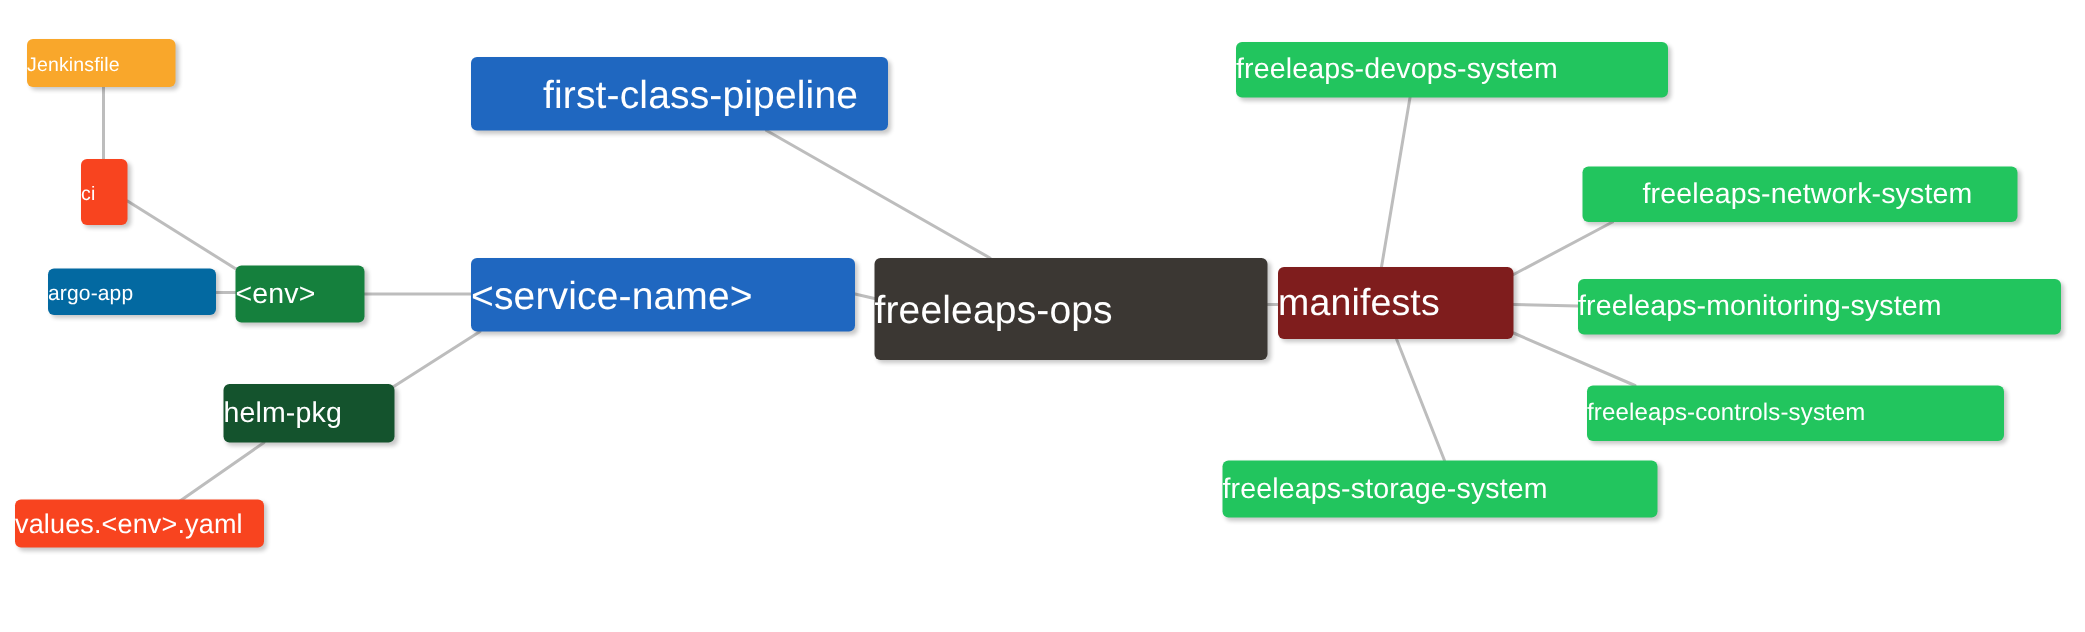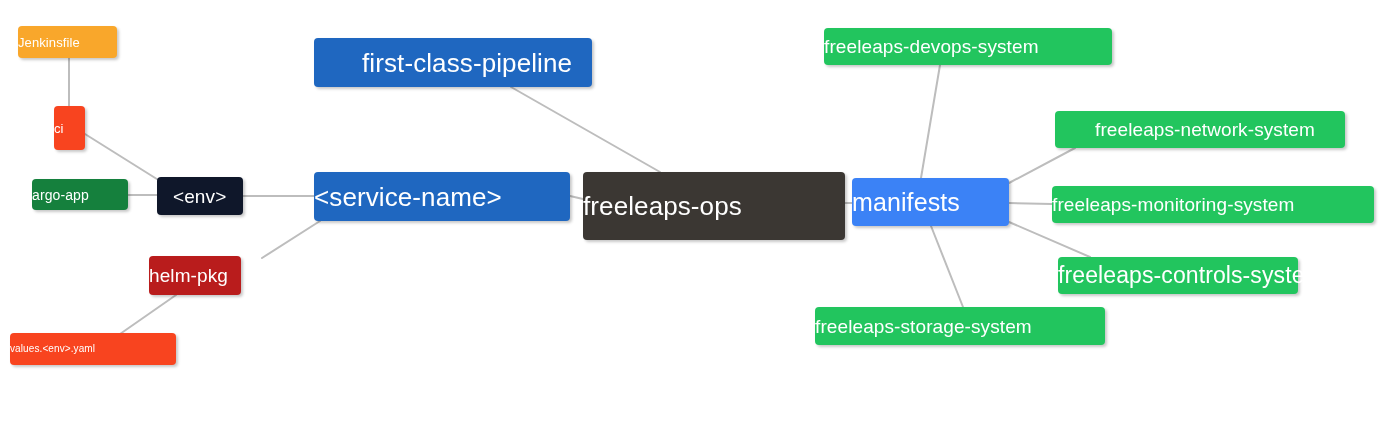--- a/index.html
+++ b/index.html
@@ -61,53 +61,53 @@
       <line x1="1009" y1="222" x2="1090" y2="257" stroke="#bdbdbd" stroke-width="2" stroke-linecap="round"></line>
       <line x1="931" y1="226" x2="963" y2="307" stroke="#bdbdbd" stroke-width="2" stroke-linecap="round"></line>
     </svg>
   <div id="nodes">
       <div class="node" style="left: 18px; top: 26px; width: 99px; height: 32px; background: rgb(249, 167, 43); font-size: 13px;">
         <span class="node-label">Jenkinsfile</span>
       </div>
       <div class="node" style="left: 54px; top: 106px; width: 31px; height: 44px; background: rgb(248, 68, 31); font-size: 13px;">
         <span class="node-label">ci</span>
       </div>
-      <div class="node" style="left: 32px; top: 179px; width: 96px; height: 31px; background: #15803d; font-size: 14px;">
+      <div class="node" style="left: 32px; top: 179px; width: 112px; height: 31px; background: #0369a1; font-size: 14px;">
         <span class="node-label">argo-app</span>
       </div>
-      <div class="node" style="left: 157px; top: 177px; width: 86px; height: 38px; background: #0f172a; font-size: 19px; padding-left: 16px;">
+      <div class="node" style="left: 157px; top: 177px; width: 86px; height: 38px; background: #15803d; font-size: 19px;">
         <span class="node-label">&lt;env&gt;</span>
       </div>
-      <div class="node" style="left: 149px; top: 256px; width: 92px; height: 39px; background: #b91c1c; font-size: 19px;">
+      <div class="node" style="left: 149px; top: 256px; width: 114px; height: 39px; background: #14532d; font-size: 19px;">
         <span class="node-label">helm-pkg</span>
       </div>
-      <div class="node" style="left: 10px; top: 333px; width: 166px; height: 32px; background: rgb(248, 68, 31); font-size: 10px;">
+      <div class="node" style="left: 10px; top: 333px; width: 166px; height: 32px; background: rgb(248, 68, 31); font-size: 18px;">
         <span class="node-label">values.&lt;env&gt;.yaml</span>
       </div>
       <div class="node" style="left: 314px; top: 38px; width: 278px; height: 49px; background: rgb(31, 103, 192); font-size: 26px; padding-left: 48px;">
         <span class="node-label">first-class-pipeline</span>
       </div>
       <div class="node" style="left: 314px; top: 172px; width: 256px; height: 49px; background: rgb(31, 103, 192); font-size: 26px;">
         <span class="node-label">&lt;service-name&gt;</span>
       </div>
       <div class="node" style="left: 583px; top: 172px; width: 262px; height: 68px; background: rgb(59, 55, 51); font-size: 26px;">
         <span class="node-label">freeleaps-ops</span>
       </div>
-      <div class="node" style="left: 852px; top: 178px; width: 157px; height: 48px; background: #3b82f6; font-size: 25px;">
+      <div class="node" style="left: 852px; top: 178px; width: 157px; height: 48px; background: #7f1d1d; font-size: 25px;">
         <span class="node-label">manifests</span>
       </div>
       <div class="node" style="left: 797px; top: 28px; width: 288px; height: 37px; background: rgb(34, 197, 94); font-size: 19px; margin-left: 27px;">
         <span class="node-label">freeleaps-devops-system</span>
       </div>
       <div class="node" style="left: 1055px; top: 111px; width: 290px; height: 37px; background: rgb(34, 197, 94); font-size: 19px; padding-left: 40px;">
         <span class="node-label">freeleaps-network-system</span>
       </div>
       <div class="node" style="left: 1052px; top: 186px; width: 322px; height: 37px; background: rgb(34, 197, 94); font-size: 19px;">
         <span class="node-label">freeleaps-monitoring-system</span>
       </div>
-      <div class="node" style="left: 1058px; top: 257px; width: 240px; height: 37px; background: rgb(34, 197, 94); font-size: 23px;">
+      <div class="node" style="left: 1058px; top: 257px; width: 278px; height: 37px; background: rgb(34, 197, 94); font-size: 16px;">
         <span class="node-label">freeleaps-controls-system</span>
       </div>
       <div class="node" style="left: 815px; top: 307px; width: 290px; height: 38px; background: rgb(34, 197, 94); font-size: 19px;">
         <span class="node-label">freeleaps-storage-system</span>
       </div>
     </div>
 </div>
 
 </body></html>

